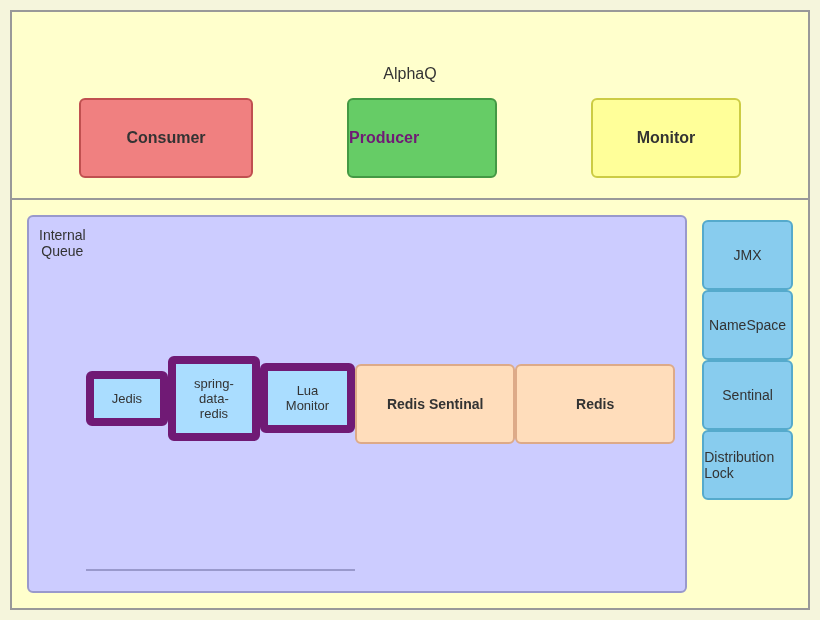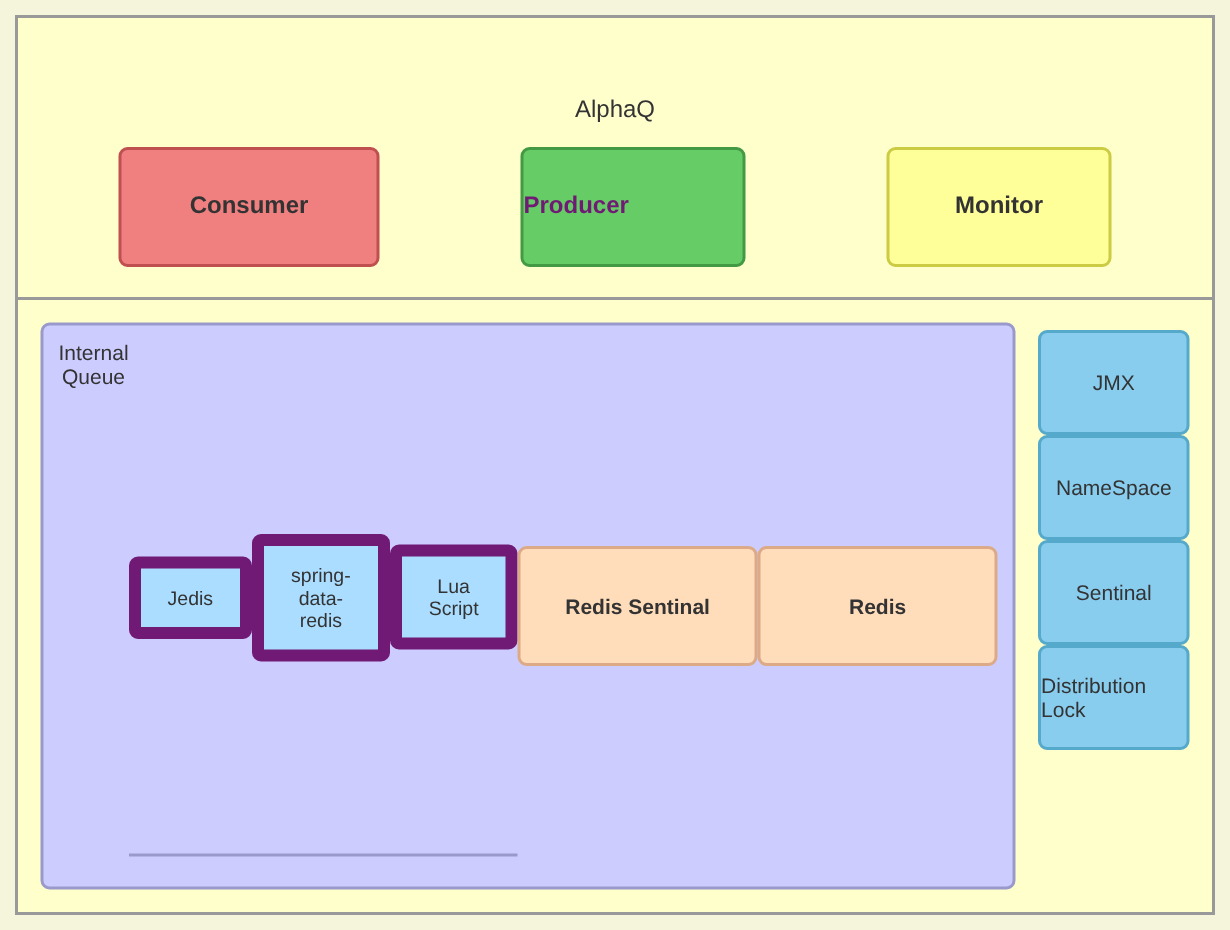--- a/index.html
+++ b/index.html
@@ -201,21 +201,21 @@
       <div class="internal-queue-title">Internal Queue</div>
 
       <div class="queue-top">
         <div class="box-blue-small">
           <span>Jedis</span>
         </div>
         <div class="box-blue-small">
           <span>spring-data-redis</span>
         </div>
         <div class="box-blue-small">
-          <span>Lua Script</span>
+          <span>Lua Monitor</span>
         </div>
       </div>
 
       <div class="queue-bottom">
         <div class="box-orange-light">
           <span>Redis Sentinal</span>
         </div>
         <div class="box-orange-light">
           <span>Redis</span>
         </div>

